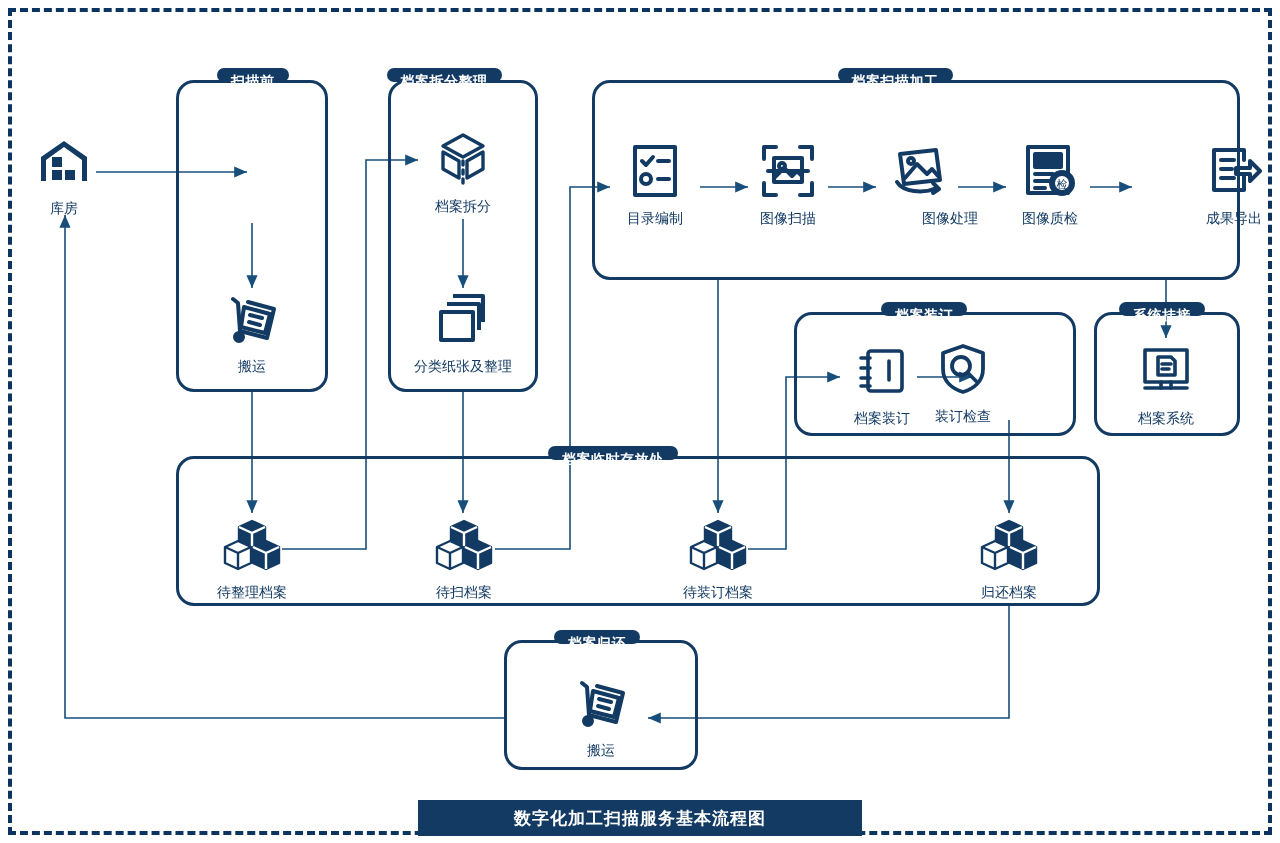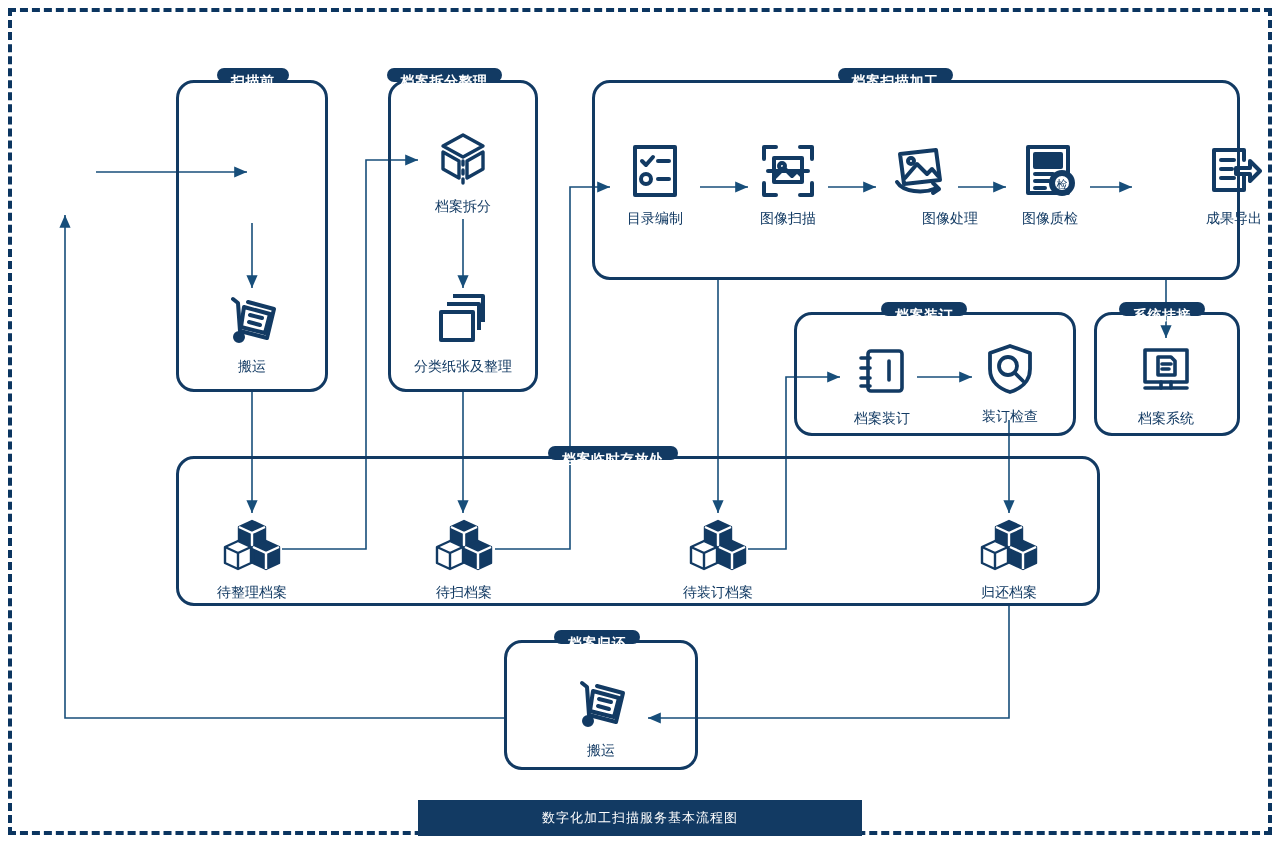--- a/index.html
+++ b/index.html
@@ -18,21 +18,21 @@
   .badge{position:absolute;background:#123a63;color:#ffffff;border-radius:14px;
      font-size:14px;font-weight:bold;line-height:26px;height:14px;padding:0 14px;
      white-space:nowrap;letter-spacing:.5px;text-align:center;}
 
   .node{position:absolute;width:120px;text-align:center;}
   .node .ico{height:62px;display:flex;align-items:center;justify-content:center;}
   .node .cap{font-size:14px;color:#123a63;margin-top:8px;white-space:nowrap;}
 
   .title-bar{position:absolute;left:418px;top:800px;width:444px;height:36px;background:#123a63;
      color:#fff;display:flex;align-items:center;justify-content:center;
-     font-size:13px;font-weight:normal;letter-spacing:1px;}
+     font-size:17px;font-weight:bold;letter-spacing:1px;}
 
   svg.icn{display:block;}
 </style>
 </head>
 <body>
 
 <div id="stage">
 
   <div class="dash-frame"></div>
 
@@ -88,20 +88,31 @@
   <div class="grp" style="left:504px;top:640px;width:194px;height:130px;"></div>
 
   <div class="badge" style="left: 217px; top: 68px;">扫描前</div>
   <div class="badge" style="left: 386.5px; top: 68px;">档案拆分整理</div>
   <div class="badge" style="left: 837.5px; top: 68px;">档案扫描加工</div>
   <div class="badge" style="left: 881px; top: 302px;">档案装订</div>
   <div class="badge" style="left: 1119px; top: 302px;">系统挂接</div>
   <div class="badge" style="left: 548px; top: 446px;">档案临时存放处</div>
   <div class="badge" style="left: 554px; top: 630px;">档案归还</div>
 
+  <div class="node" style="left:4px;top:130px;">
+    <div class="ico">
+      <svg class="icn" width="54" height="48" viewBox="0 0 54 48">
+        <path d="M4,20 L27,4 L50,20 L50,44 L45,44 L45,23 L27,10 L9,23 L9,44 L4,44 Z" fill="#123a63"></path>
+        <rect x="15" y="20" width="10" height="10" fill="#123a63"></rect>
+        <rect x="15" y="33" width="10" height="10" fill="#123a63"></rect>
+        <rect x="28" y="33" width="10" height="10" fill="#123a63"></rect>
+      </svg>
+    </div>
+    <div class="cap">库房</div>
+  </div>
 
 
   <div class="node" style="left:192px;top:288px;">
     <div class="ico">
       <svg class="icn" width="56" height="56" viewBox="0 0 56 56">
         <g fill="none" stroke="#123a63" stroke-width="4" stroke-linejoin="round" stroke-linecap="round">
           <path d="M9,8 L14,12 L16,40 L43,47 L50,18 L24,11"></path>
           <path d="M20,16 L46,23 L41,42 L17,36 Z"></path>
           <path d="M26,24 L38,27 M25,31 L36,34"></path>
           <circle cx="15" cy="46" r="4" fill="#123a63"></circle>
@@ -221,21 +232,21 @@
         <g fill="none" stroke="#123a63" stroke-width="3.6" stroke-linejoin="round" stroke-linecap="round">
           <rect x="12" y="5" width="34" height="40" rx="3"></rect>
           <path d="M5,12 L14,12 M5,22 L14,22 M5,32 L14,32 M5,40 L14,40"></path>
           <path d="M33,15 L33,34"></path>
         </g>
       </svg>
     </div>
     <div class="cap">档案装订</div>
   </div>
 
-  <div class="node" style="left:950px;top:338px;">
+  <div class="node" style="left:903px;top:338px;">
     <div class="ico">
       <svg class="icn" width="52" height="54" viewBox="0 0 52 54">
         <g fill="none" stroke="#123a63" stroke-width="3.8" stroke-linejoin="round" stroke-linecap="round">
           <path d="M26,4 L46,11 L46,27 C46,40 36,47 26,50 C16,47 6,40 6,27 L6,11 Z"></path>
           <circle cx="24" cy="24" r="9"></circle>
           <path d="M31,31 L39,39"></path>
         </g>
       </svg>
     </div>
     <div class="cap">装订检查</div>

